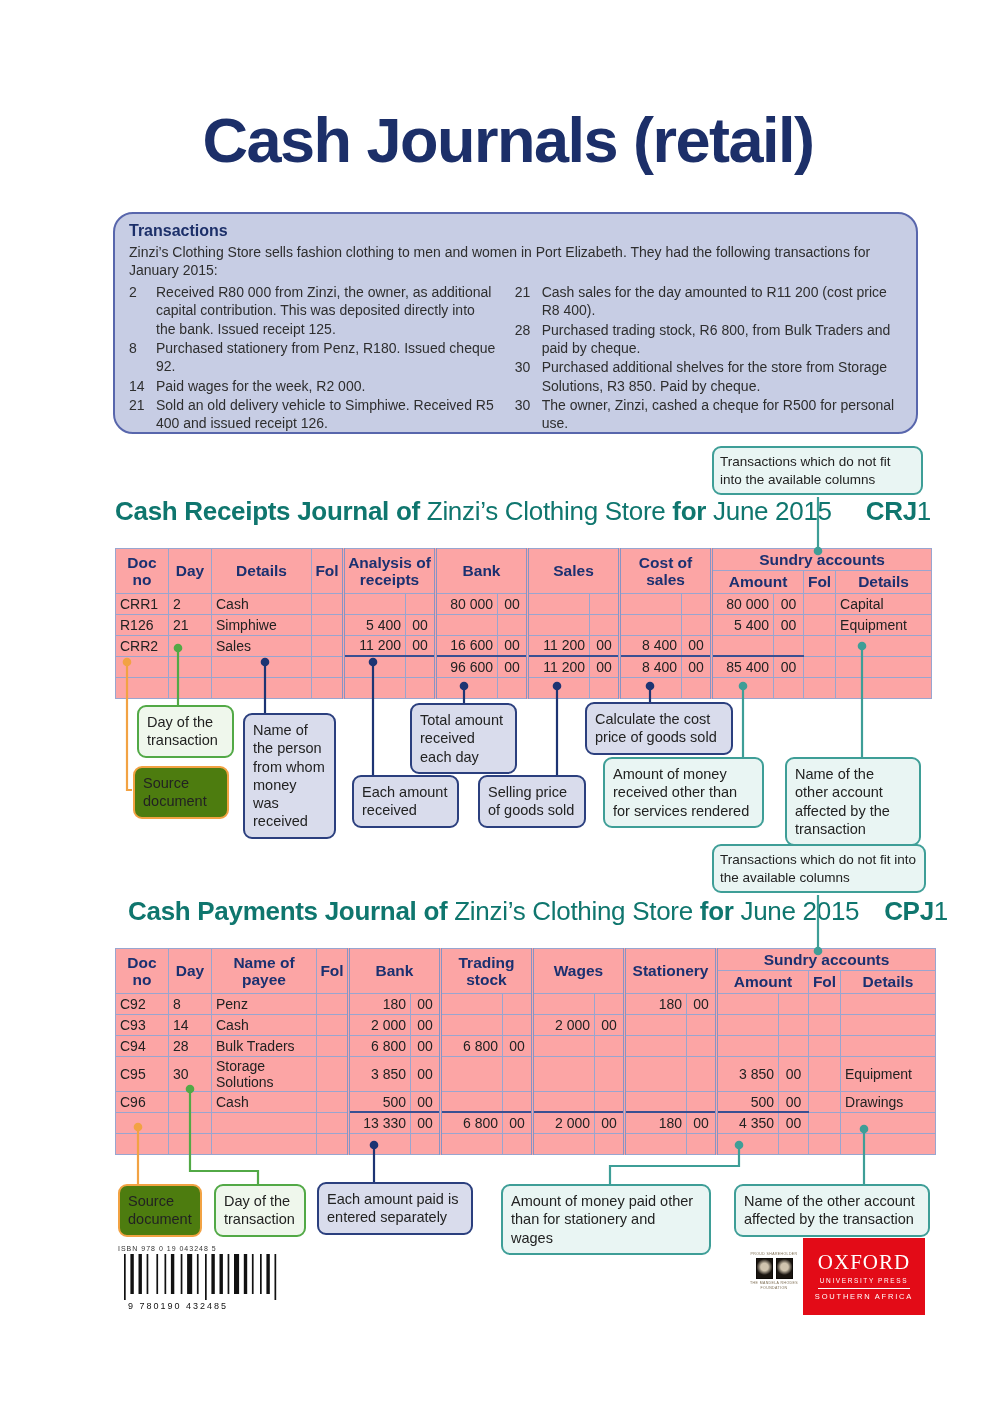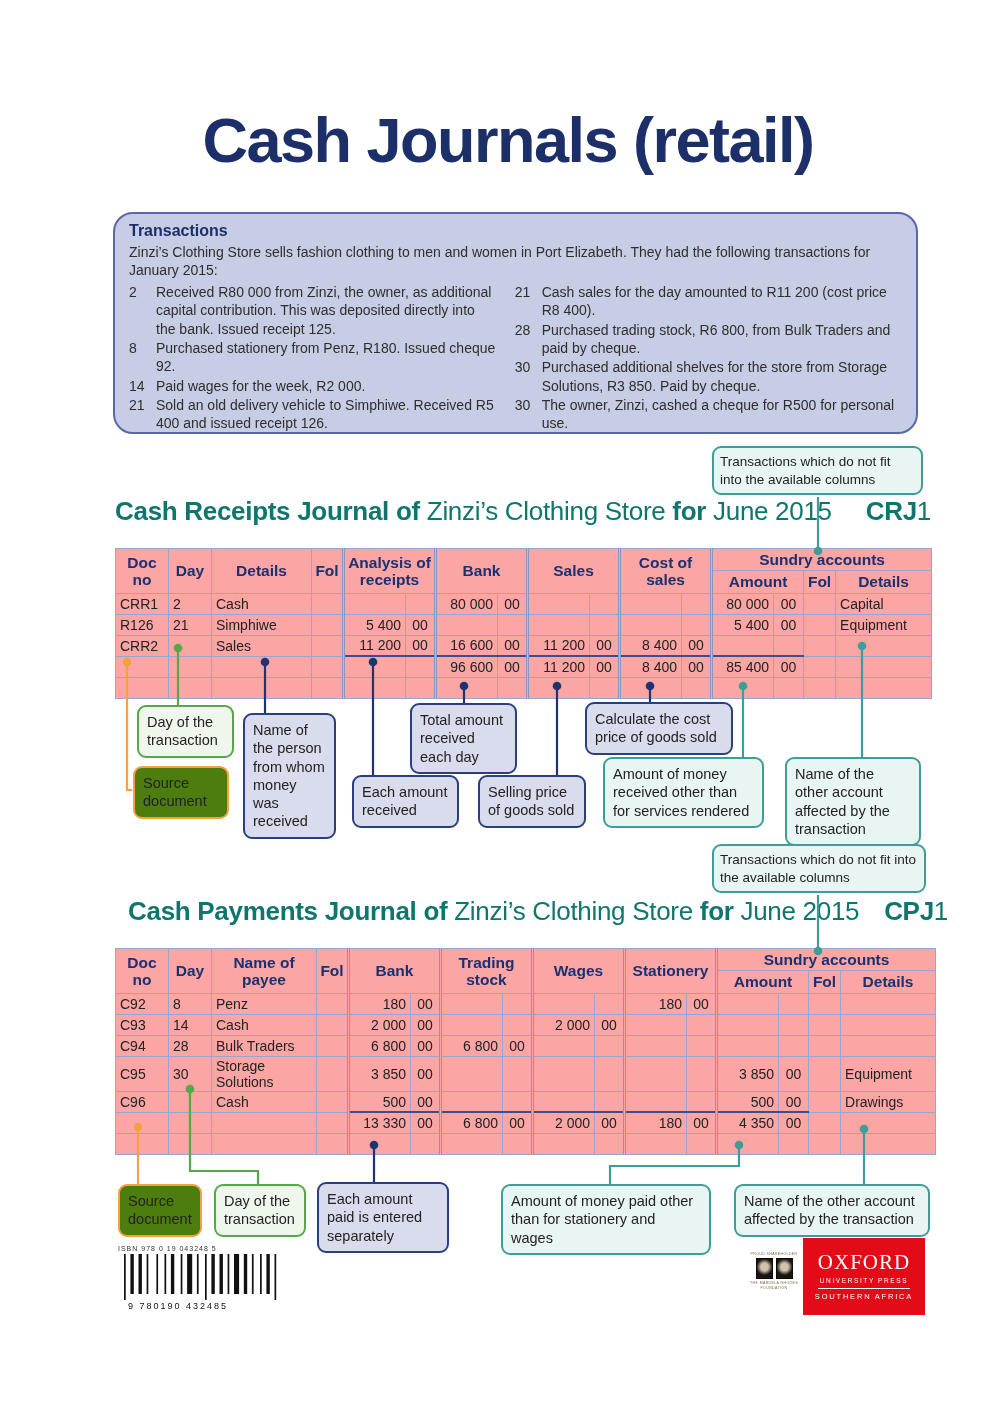--- a/index.html
+++ b/index.html
@@ -434,21 +434,21 @@
   <div class="callout co-navy" style="left:352px;top:775px;width:107px;">Each amount received</div>
   <div class="callout co-navy" style="left:478px;top:775px;width:108px;">Selling price of goods sold</div>
   <div class="callout co-navy" style="left:410px;top:703px;width:107px;">Total amount received each day</div>
   <div class="callout co-navy" style="left:585px;top:702px;width:148px;">Calculate the cost price of goods sold</div>
   <div class="callout co-teal" style="left:603px;top:757px;width:161px;">Amount of money received other than for services rendered</div>
   <div class="callout co-teal" style="left:785px;top:757px;width:136px;">Name of the other account affected by the transaction</div>
 
   <div class="callout co-teal co-top" style="left:712px;top:844px;width:214px;height:49px;">Transactions which do not fit into the available columns</div>
   <div class="callout co-orange" style="left:118px;top:1184px;width:84px;">Source document</div>
   <div class="callout co-green" style="left:214px;top:1184px;width:92px;">Day of the transaction</div>
-  <div class="callout co-navy" style="left:317px;top:1182px;width:132px;">Each amount paid is entered separately</div>
+  <div class="callout co-navy" style="left:317px;top:1182px;width:156px;">Each amount paid is entered separately</div>
   <div class="callout co-teal" style="left:501px;top:1184px;width:210px;">Amount of money paid other than for stationery and wages</div>
   <div class="callout co-teal" style="left:734px;top:1184px;width:196px;">Name of the other account affected by the transaction</div>
 
   <svg class="overlay" width="1000" height="1414" viewBox="0 0 1000 1414">
     <g stroke-width="2.2" fill="none">
 
       <path d="M818,497 L818,551" stroke="#3e9e97"></path>
       <path d="M127,662 L127,790 L132,790" stroke="#f2a243"></path>
       <path d="M178,648 L178,705" stroke="#52a946"></path>
       <path d="M265,662 L265,713" stroke="#1d3473"></path>

